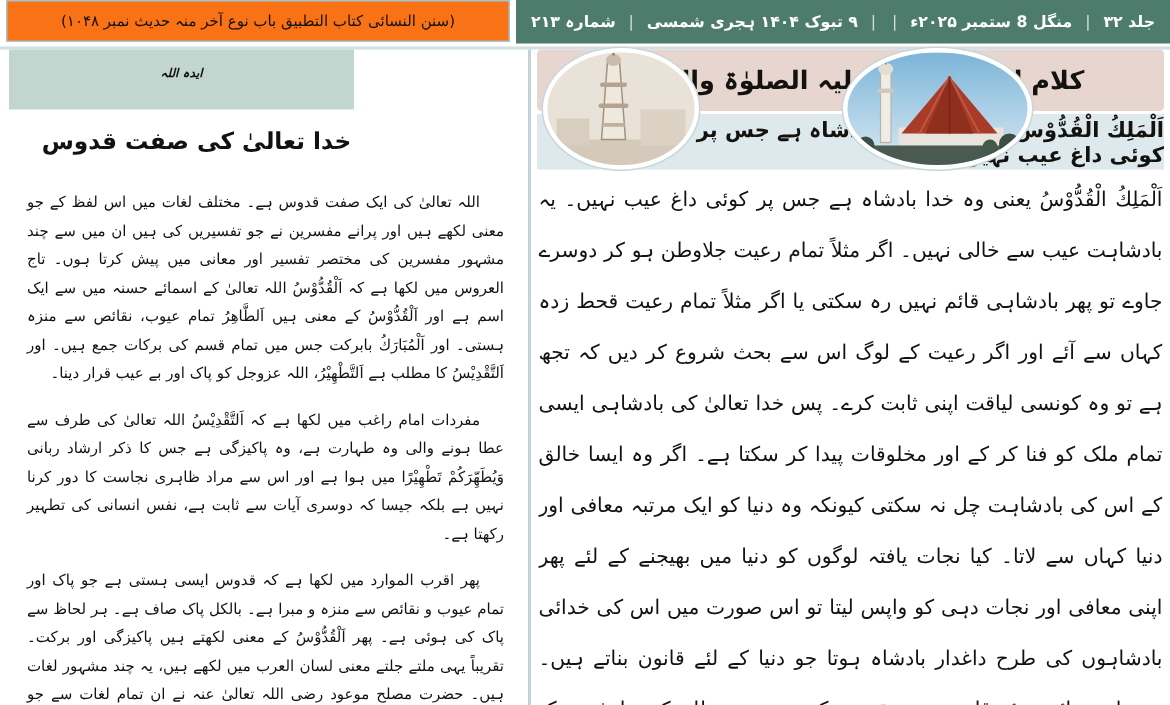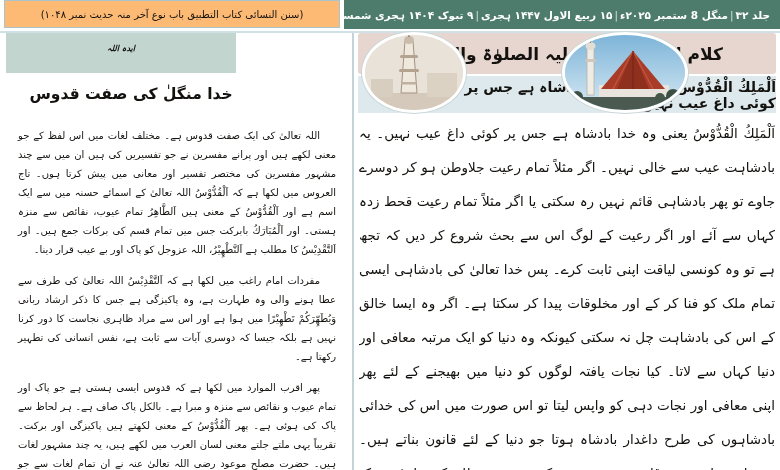--- a/index.html
+++ b/index.html
@@ -21,21 +21,21 @@
   .green-bar{
     position:absolute;top:0;right:0;width:436px;height:29px;
     background:var(--green-bar);color:#ffffff;
     display:flex;align-items:center;justify-content:space-between;
     padding:0 10px;box-sizing:border-box;font-size:10.5px;font-weight:bold;
     white-space:nowrap;
   }
   .green-bar .sep{opacity:.75;font-weight:normal;padding:0 2px;}
   .citation-box{
     position:absolute;top:0;left:4px;width:336px;height:28px;
-    background:#fdba74;border:1px solid var(--citation-border);
+    background:#f97316;border:1px solid var(--citation-border);
     display:flex;align-items:center;justify-content:center;
     font-size:10px;box-sizing:border-box;
   }
   .top-rule{
     position:absolute;top:31px;left:0;width:780px;height:2px;
     background:#cfe0e6;
   }
   
   .v-divider{
     position:absolute;top:33px;bottom:0;right:426px;width:2px;
@@ -96,21 +96,20 @@
 </head>
 <body>
 
 <div class="page">
 
   <div class="green-bar">
     <span>جلد ۳۲</span>
     <span class="sep">|</span>
     <span>منگل 8 ستمبر ۲۰۲۵ء</span>
     <span class="sep">|</span>
-    <span>۱۵ ربیع الاول ۱۴۴۷ ہجری</span>
     <span class="sep">|</span>
     <span>۹ تبوک ۱۴۰۴ ہجری شمسی</span>
     <span class="sep">|</span>
     <span>شمارہ ۲۱۳</span>
   </div>
   <div class="citation-box">
     <span>(سنن النسائی کتاب التطبیق باب نوع آخر منہ حدیث نمبر ۱۰۴۸)</span>
   </div>
   <div class="top-rule"></div>
 
@@ -149,21 +148,21 @@
     <div class="bodyline">دنیا کہاں سے لاتا۔ کیا نجات یافتہ لوگوں کو دنیا میں بھیجنے کے لئے پھر پکڑتا اور ظلم کی راہ سے</div>
     <div class="bodyline">اپنی معافی اور نجات دہی کو واپس لیتا تو اس صورت میں اس کی خدائی میں فرق آتا اور دنیا کے</div>
     <div class="bodyline">بادشاہوں کی طرح داغدار بادشاہ ہوتا جو دنیا کے لئے قانون بناتے ہیں۔ بات بات میں گڑ</div>
     <div class="bodyline">جب اپنے بنائے ہوئے قانون میں نقص دیکھتے ہیں تو ظلم کی طرف جھک جاتے ہیں</div>
   </div>
 
   <div class="l-kicker">
     <span class="sup">ایدہ اللہ</span>
   </div>
   <div class="l-title">
-    <span>خدا منگلٰ کی صفت قدوس</span>
+    <span>خدا تعالیٰ کی صفت قدوس</span>
   </div>
 
   <div class="l-photo">
     <svg width="120" height="75" viewBox="0 0 120 75" xmlns="http://www.w3.org/2000/svg">
       <defs>
         <linearGradient id="sky" x1="0" y1="0" x2="0" y2="1">
           <stop offset="0" stop-color="#7db4d8"></stop>
           <stop offset="1" stop-color="#d8eaf4"></stop>
         </linearGradient>
       </defs>

